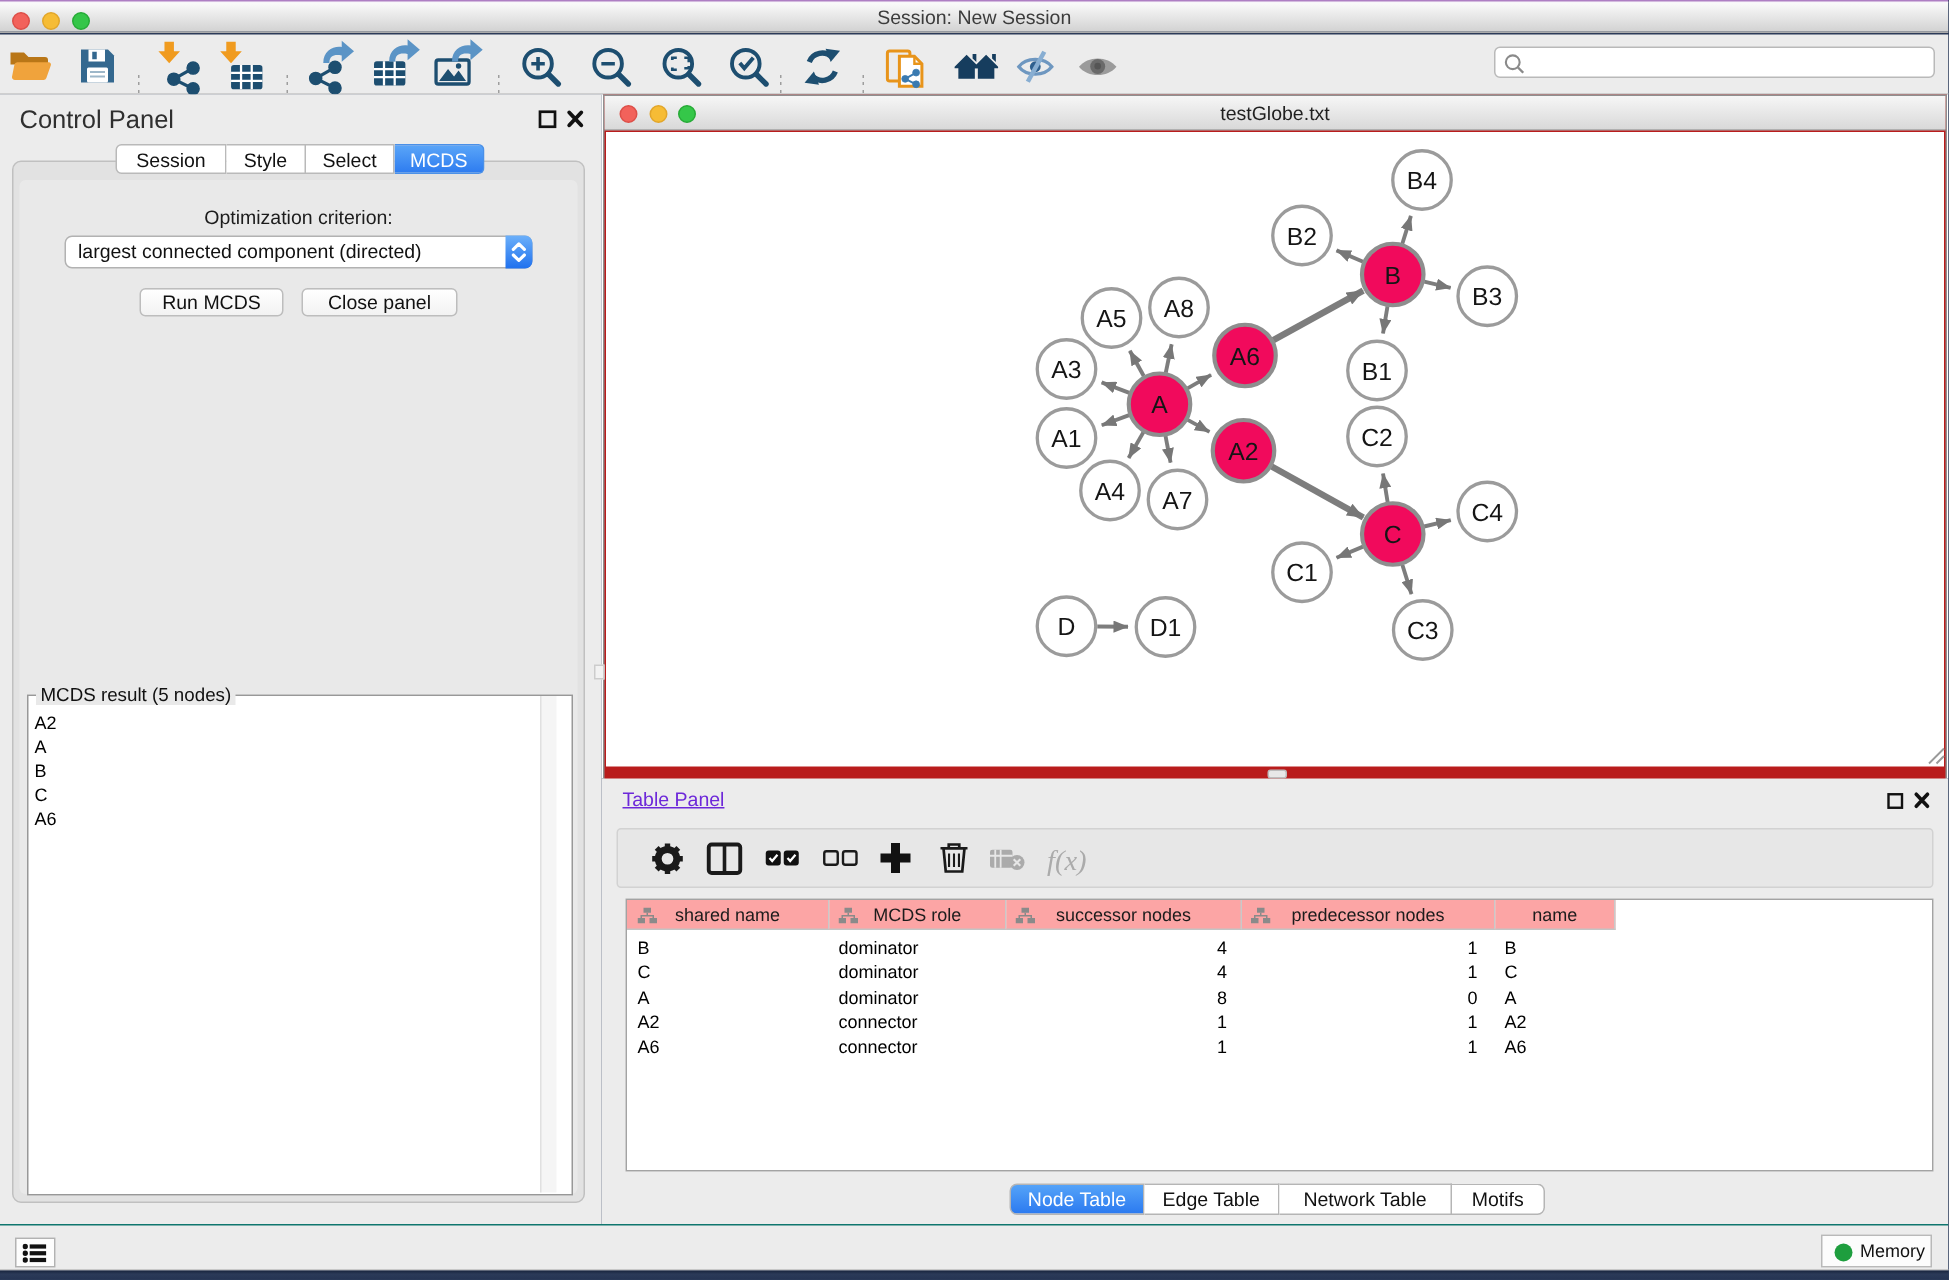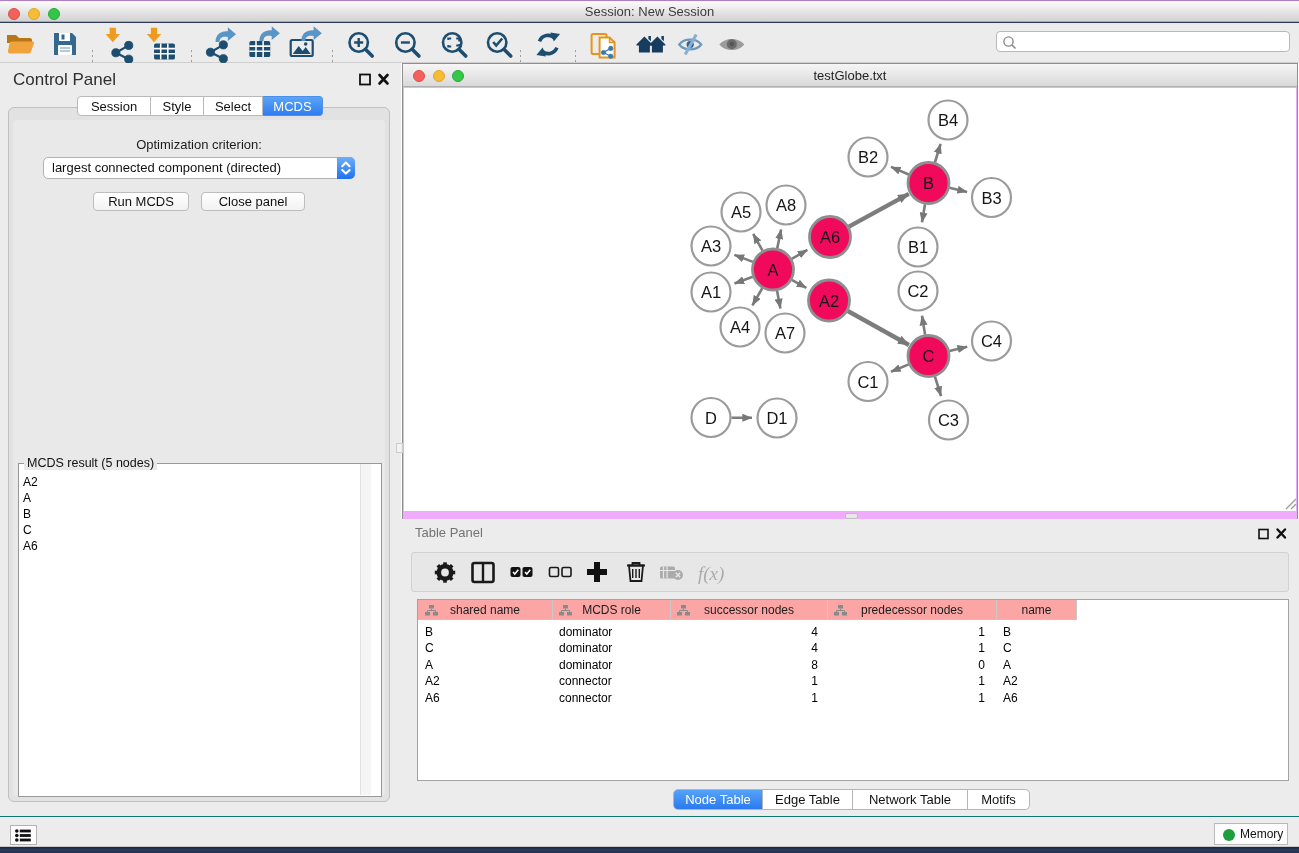--- a/index.html
+++ b/index.html
@@ -37,29 +37,29 @@
 .btn { top:191.5px; height:19px; background:linear-gradient(#ffffff,#f2f2f2); border:1px solid #bdbdbd;
   border-radius:4px; font-size:13px; color:#111; text-align:center; line-height:17px; }
 #fieldset { left:18px; top:463px; width:364px; height:334px; border:1px solid #989898; background:#fff; }
 #fs-legend { left:24px; top:456px; background:#e9e9e9; padding:0 3px; font-size:12.5px; color:#111; }
 #fs-scroll { left:360px; top:464px; width:11px; height:331px; background:#f5f5f5; border-left:1px solid #e0e0e0; }
 .li { left:23px; font-size:12px; color:#000; }
 
 .e{stroke-width:2.6;marker-end:url(#ah);} .ek{stroke-width:4.3;marker-end:url(#ahk);}
 
 #desktop { left:401px; top:63px; width:898px; height:456px; background:#fff; }
-#iwin { left:402px; top:63px; width:896px; height:509px; border:1px solid #8f8f8f; background:#f0abfc; }
+#iwin { left:402px; top:63px; width:896px; height:509px; border:1px solid #8f8f8f; background:#b91c1c; }
 #iwin-title { left:0; top:0; width:894px; height:23px; background:linear-gradient(#f6f6f6,#d9d9d9);
   border-bottom:1px solid #b0b0b0; }
 #iwin-title .t { width:100%; text-align:center; font-size:13px; color:#1f1f1f; line-height:23px; }
 #canvas { left:1px; top:24px; width:892px; height:423px; background:#fff; }
 
 
 #tablepanel { left:401px; top:519px; width:898px; height:297px; background:#ececec; }
-#tp-title { left:14px; top:6px; font-size:13px; color:#737373; }
+#tp-title { left:14px; top:6px; font-size:13px; color:#6d28d9;text-decoration:underline; }
 #tp-toolbar { left:10px; top:33px; width:878px; height:40px; background:#e7e7e7;
   border:1px solid #d2d2d2; border-radius:3px; }
 #tp-table { left:16px; top:80px; width:872px; height:182px; background:#fff; border:1px solid #a3a3a3; }
 .th { top:0; height:20px; border-bottom:1px solid #c4c4c4; border-right:1px solid #c9c9c9; font-size:12px; color:#1c1c1c;
   text-align:center; line-height:20px; background:#fca5a5; }
 .td { font-size:12px; color:#000; line-height:16.4px; }
 .btab { top:270px; height:21px; background:#fff; border:1px solid #b5b5b5; border-left:none;
   font-size:13px; color:#111; text-align:center; line-height:20px; }
 
 

